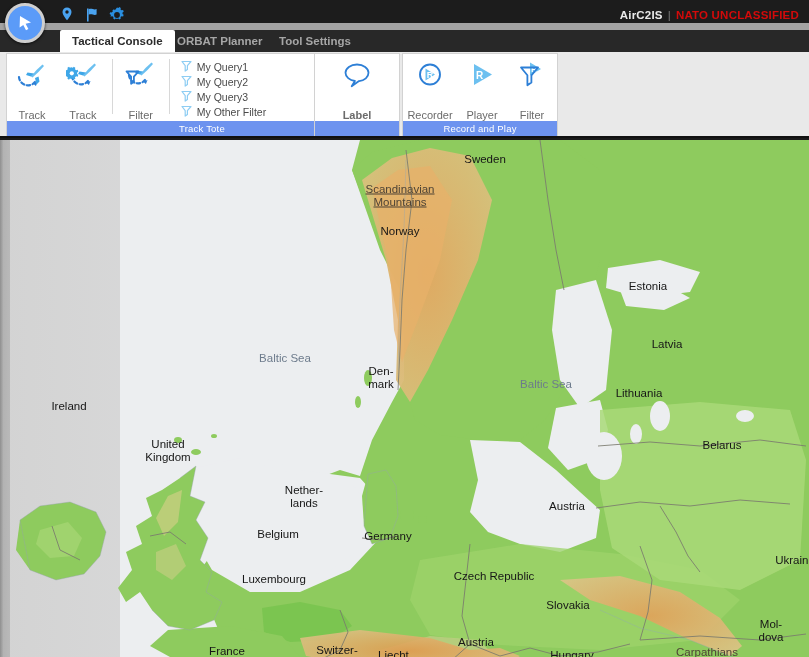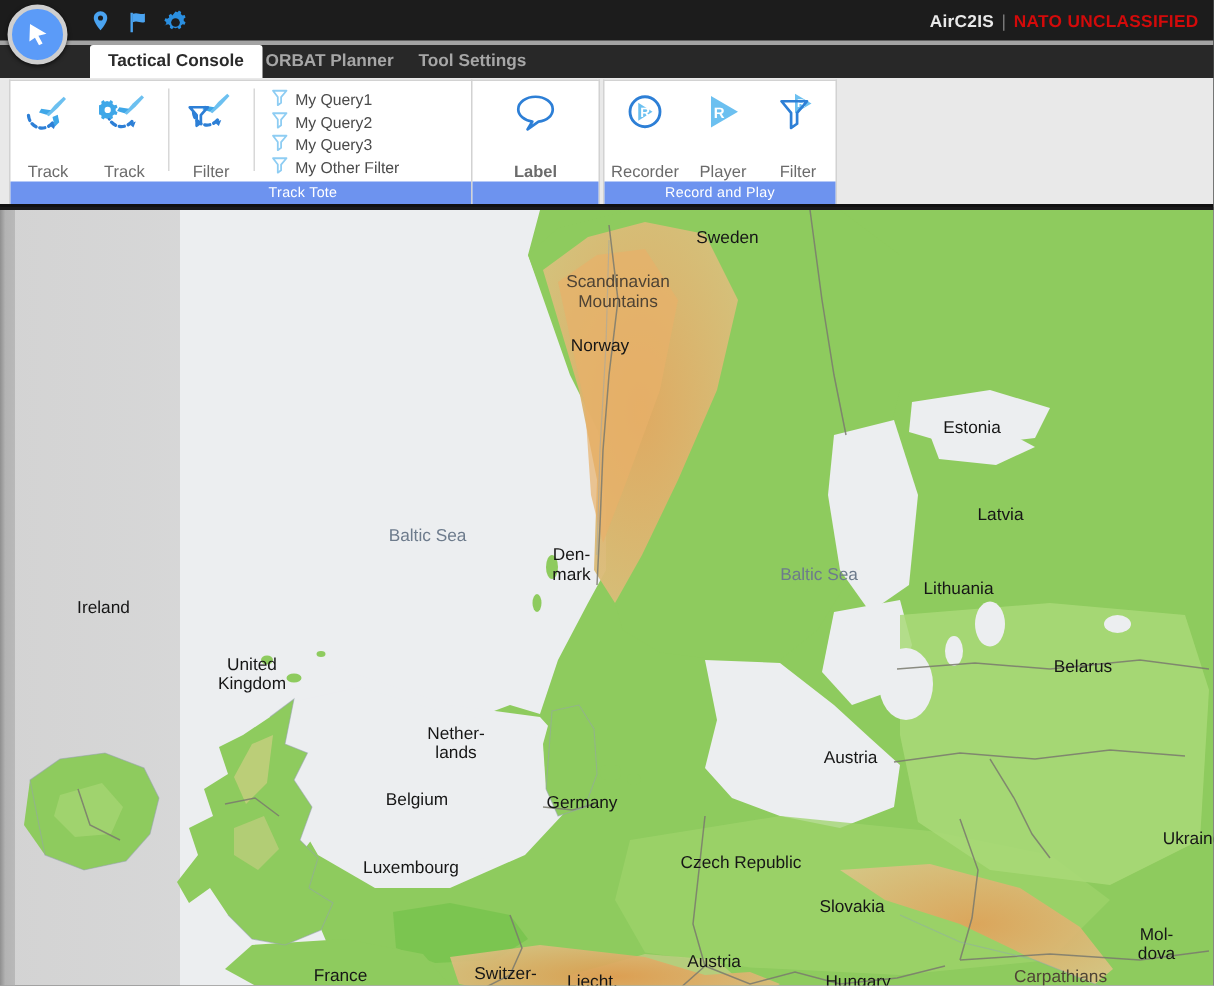--- a/index.html
+++ b/index.html
@@ -8,21 +8,21 @@
     overflow: hidden;
     font-family: "Liberation Sans", sans-serif;
     background: #1a1a1a;
   }
   #app { position: relative; width: 809px; height: 657px; }
 
   
   .titlebar {
     position: absolute; top: 0; left: 0; width: 809px; height: 30px;
     background: #1c1c1c;
-    border-bottom: 3px solid #a3a3a3;
+    border-bottom: 7px solid #a3a3a3;
     padding-left: 12px;
   }
   .app-orb {
     position: absolute; left: 5px; top: 3px;
     width: 40px; height: 40px; border-radius: 50%;
     background: #5b9bf8;
     border: 3px solid #cfcfcf;
     box-shadow: 0 1px 3px rgba(0,0,0,.7);
     display: flex; align-items: center; justify-content: center;
     z-index: 20;
@@ -486,21 +486,21 @@
         <ellipse cx="214" cy="296" rx="3" ry="2"></ellipse>
         <ellipse cx="368" cy="238" rx="4" ry="8"></ellipse>
         <ellipse cx="358" cy="262" rx="3" ry="6"></ellipse>
       </g>
     </svg>
 
     <div class="leftgutter"></div>
 
     <div>
       <div class="mlabel country" style="left:485px; top:19px;">Sweden</div>
-      <div class="mlabel range" style="left:412px; top:55px;">Scandinavian
+      <div class="mlabel range" style="left:400px; top:55px;text-decoration:underline;">Scandinavian
 Mountains</div>
       <div class="mlabel country" style="left:400px; top:91px;">Norway</div>
       <div class="mlabel country" style="left:648px; top:146px;">Estonia</div>
       <div class="mlabel country" style="left:667px; top:204px;">Latvia</div>
       <div class="mlabel sea" style="left:285px; top:218px;">Baltic Sea</div>
       <div class="mlabel country" style="left:381px; top:237px;">Den-
 mark</div>
       <div class="mlabel sea" style="left:546px; top:244px;">Baltic Sea</div>
       <div class="mlabel country" style="left:639px; top:253px;">Lithuania</div>
       <div class="mlabel country" style="left:69px;  top:266px;">Ireland</div>

